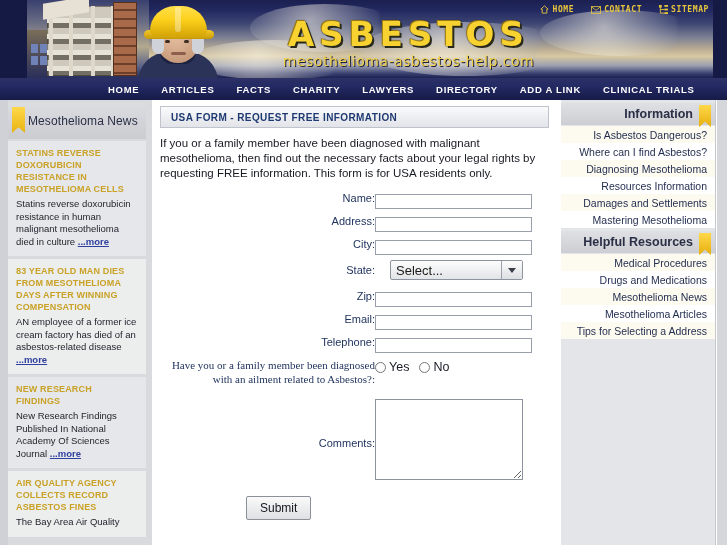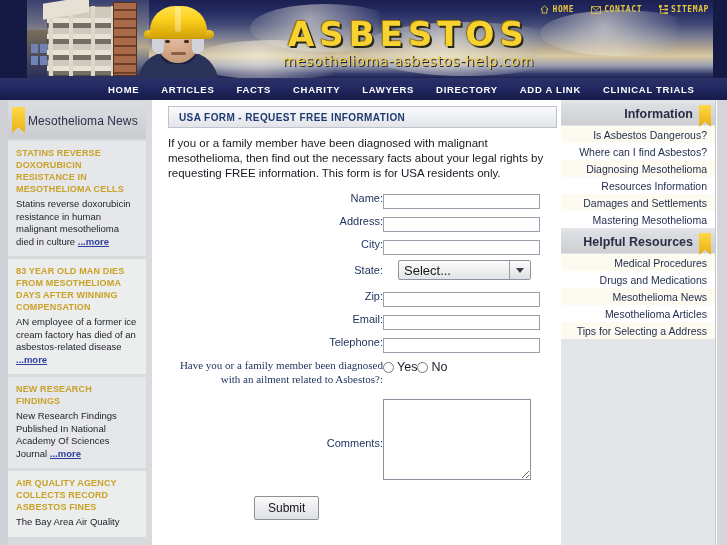--- a/index.html
+++ b/index.html
@@ -188,21 +188,21 @@
     font-size:9px; font-weight:bold; color:#c9a227; line-height:12px;
     letter-spacing:.15px; text-transform:uppercase; cursor:pointer;
   }
   .news-body {
     margin-top:3px; font-size:9.5px; color:#23252e; line-height:12.5px;
   }
   .news-more { color:#2f3f9e; font-weight:bold; text-decoration:underline; cursor:pointer; }
 
   
   #center-col {
-    position:absolute; left:160px; top:0; width:405px; height:445px;
+    position:absolute; left:152px; top:0; width:405px; height:445px;
     background:#ffffff; padding:6px 8px 0 8px;
   }
   .form-title {
     height:22px; margin-bottom:8px;
     background: linear-gradient(to bottom,#fbfbfc 0%,#eceef1 52%,#e2e4e9 100%);
     border:1px solid #bfc3cc;
     display:flex; align-items:center; padding-left:10px;
     font-size:10px; font-weight:bold; color:#1f3a73; letter-spacing:.4px;
   }
   .intro {
@@ -233,21 +233,21 @@
     position:absolute; right:1px; top:1px; width:21px; height:18px;
     background: linear-gradient(to bottom,#fcfcfc,#dedfe3);
     border-left:1px solid #9aa0ab;
     display:flex; align-items:center; justify-content:center;
     pointer-events:none;
   }
   .selwrap .arr i {
     width:0; height:0; border-left:4px solid transparent;
     border-right:4px solid transparent; border-top:5px solid #3a3d45;
   }
-  .radios { display:flex; align-items:center; padding-top:2px; }
+  .radios { display:flex; align-items:center; gap:10px; padding-top:2px; }
   .radios label { display:flex; align-items:center; gap:3px;
     font-size:12.5px; color:#1b1d26; cursor:pointer; }
   .radios input { width:11px; height:11px; margin:0; }
   textarea.cmt {
     width:148px; height:81px; border:1px solid #8d939e; background:#fff;
     font-family:"Liberation Sans", sans-serif; font-size:11px; resize:both;
   }
   button.submit {
     margin-top:7px; margin-left:86px;
     padding:4px 13px; font-size:12px; color:#14161d;

